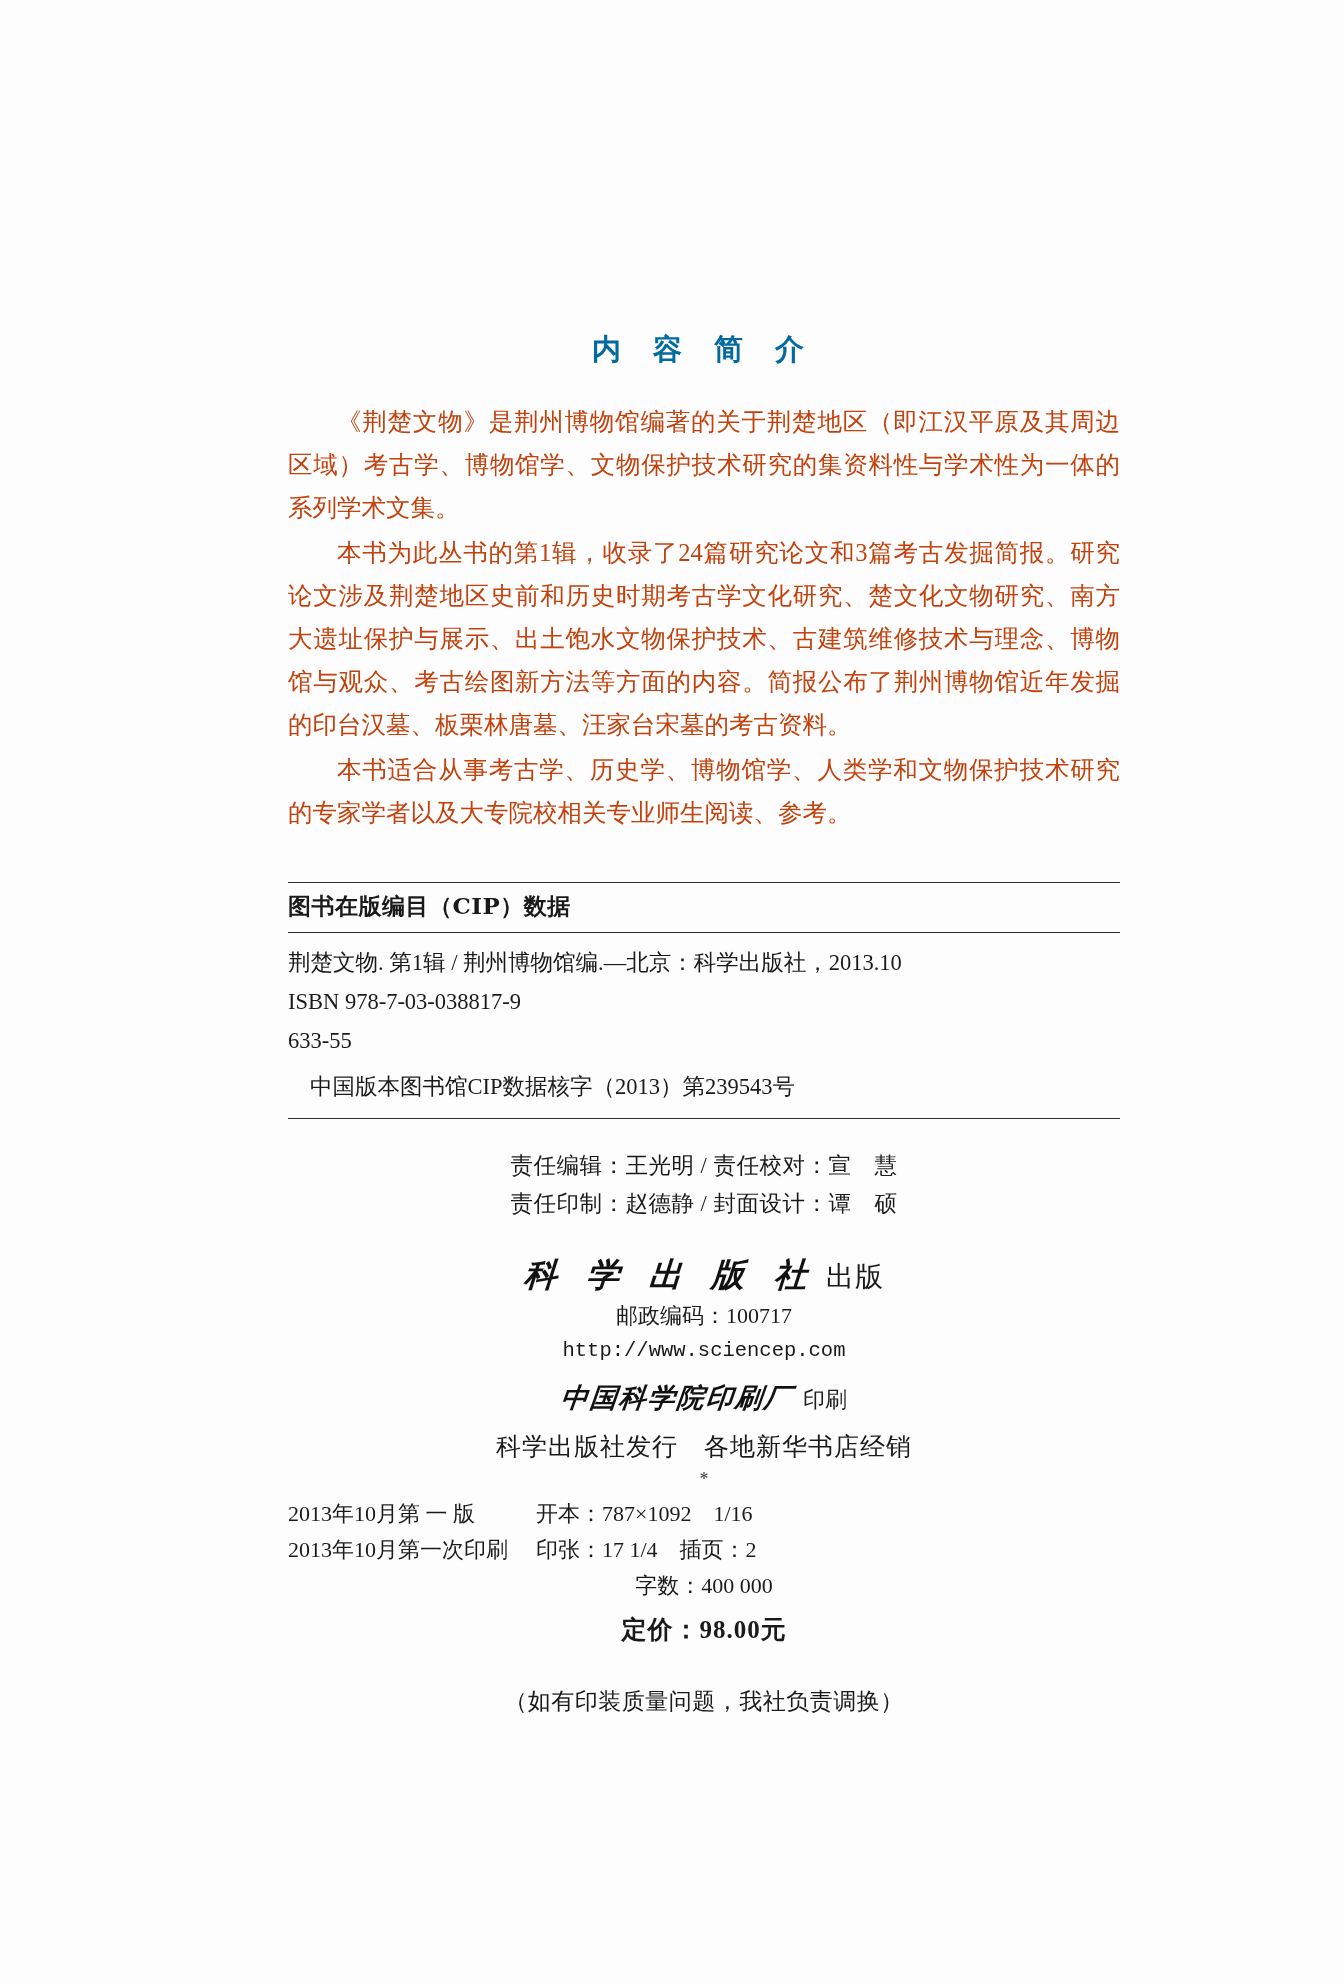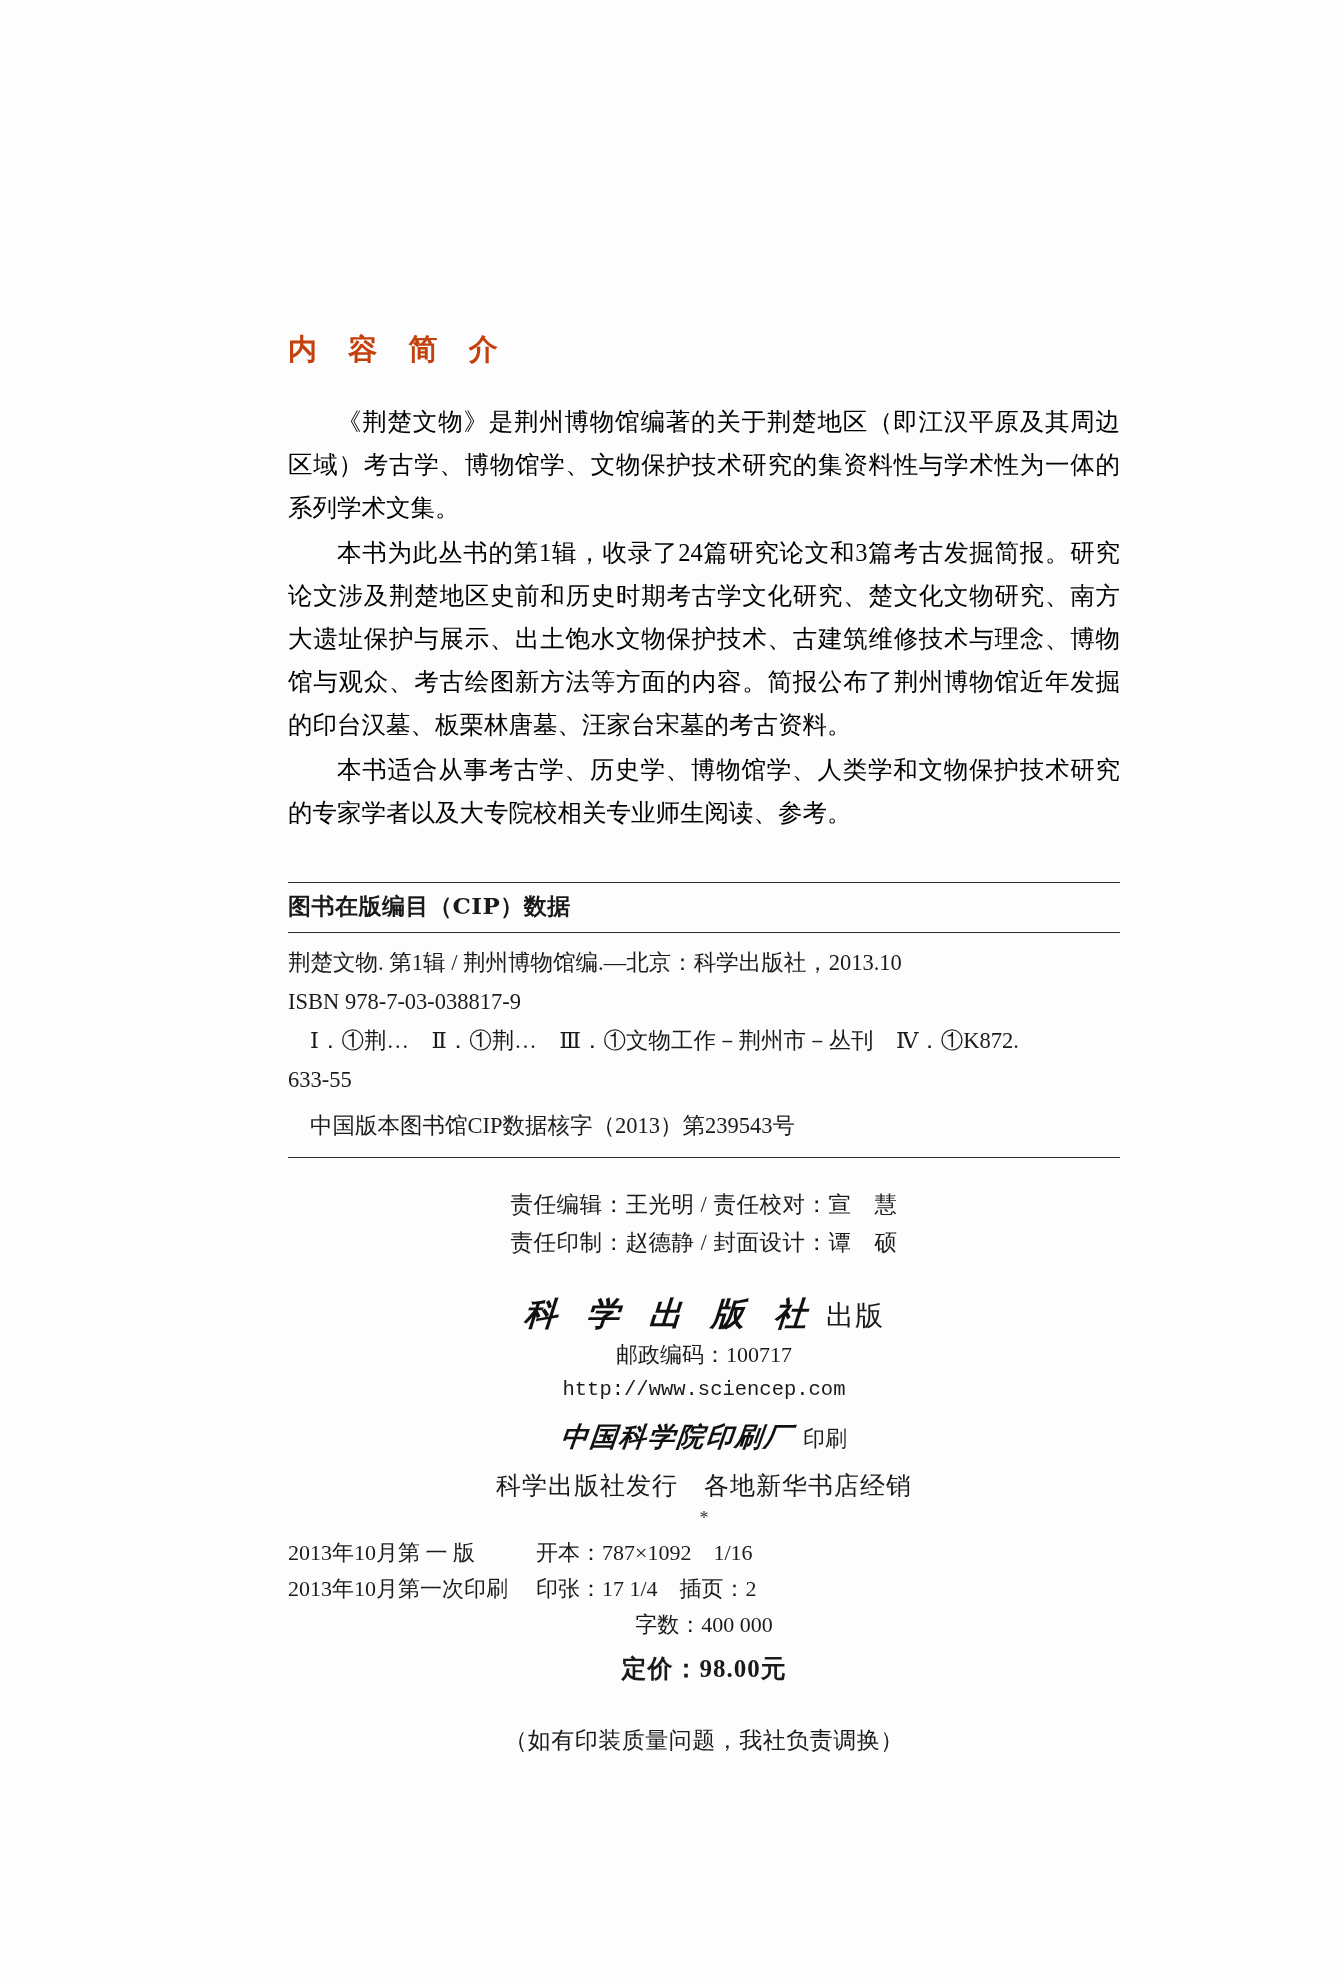--- a/index.html
+++ b/index.html
@@ -23,36 +23,36 @@
   .content {
     position: absolute;
     left: 288px;
     top: 0;
     width: 832px;
   }
 
   
   .intro-heading {
     margin-top: 330px;
-    text-align: left;
+    text-align: center;
     font-size: 29px;
     font-weight: bold;
     letter-spacing: 12px;
-    font-family: Liberation Serif, serif;
-    color: #c2410c;
+    font-family: Liberation Sans, sans-serif;
+    color: #0369a1;
   }
 
   
   .intro-body {
     margin-top: 30px;
     font-size: 24.5px;
     line-height: 43px;
     text-align: justify;
     text-justify: inter-ideograph;
-    color: #000000;
+    color: #c2410c;
   }
   .intro-body p {
     margin: 0 0 2px 0;
     text-indent: 49px;
   }
 
   
   .cip-block {
     margin-top: 48px;
   }
@@ -191,21 +191,20 @@
       <p>本书适合从事考古学、历史学、博物馆学、人类学和文物保护技术研究的专家学者以及大专院校相关专业师生阅读、参考。</p>
     </div>
 
     <div class="cip-block">
       <hr class="rule">
       <div class="cip-title">图书在版编目（CIP）数据</div>
       <hr class="rule">
       <div class="cip-lines">
         <div class="l1">荆楚文物. 第1辑 / 荆州博物馆编.—北京：科学出版社，2013.10</div>
         <div class="l2">ISBN 978-7-03-038817-9</div>
-        <div class="l3">Ⅰ．①荆…　Ⅱ．①荆…　Ⅲ．①文物工作－荆州市－丛刊　Ⅳ．①K872.</div>
         <div class="l4">633-55</div>
         <div class="l5">中国版本图书馆CIP数据核字（2013）第239543号</div>
       </div>
       <hr class="rule">
     </div>
 
     <div class="credits">
       <div>责任编辑：王光明 / 责任校对：宣　慧</div>
       <div>责任印制：赵德静 / 封面设计：谭　硕</div>
     </div>

